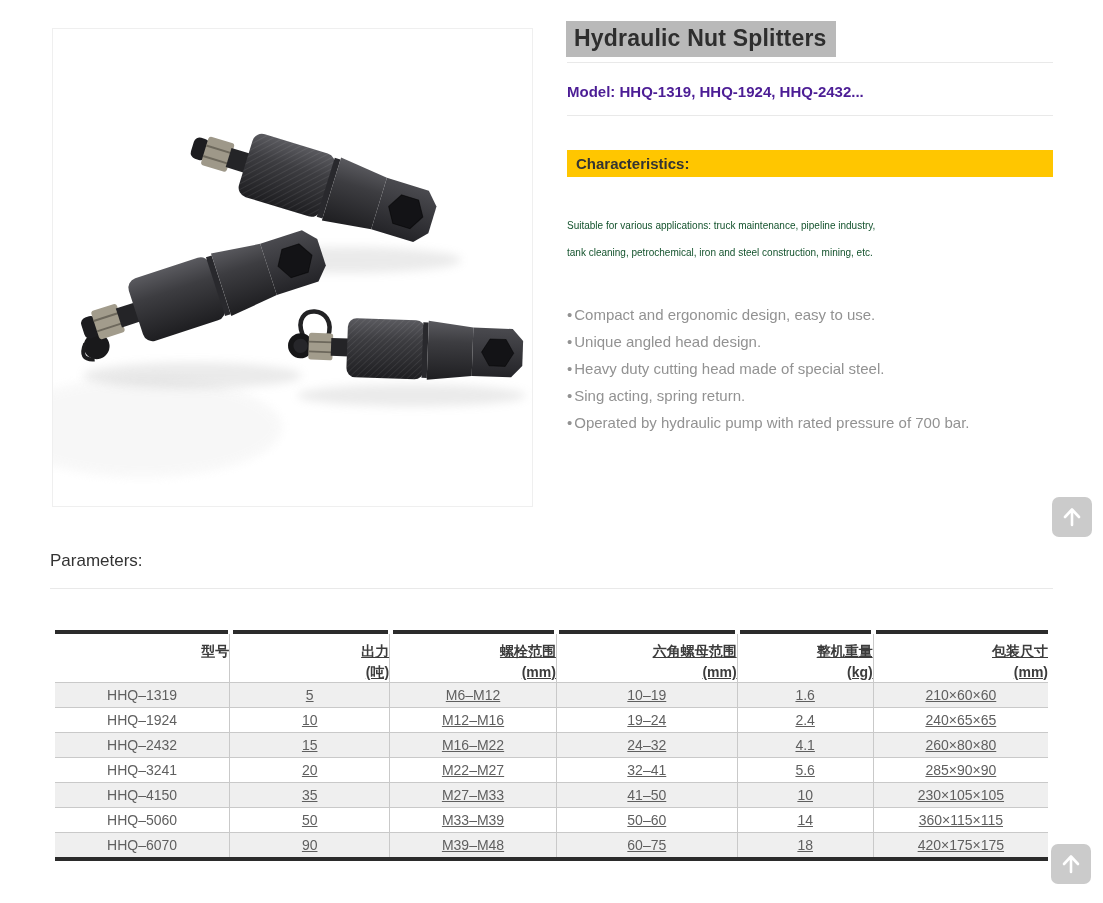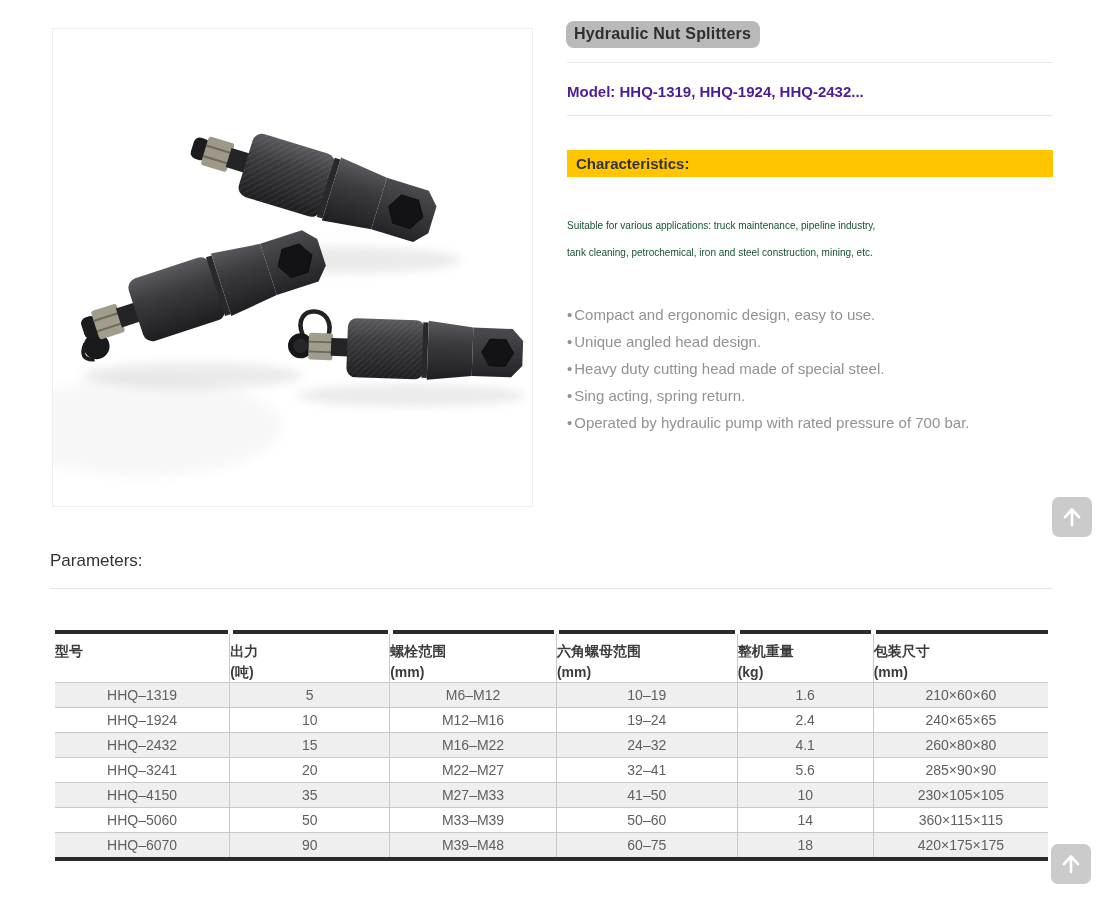--- a/index.html
+++ b/index.html
@@ -8,22 +8,22 @@
 
   .abs { position:absolute; }
 
   
   .image-box { left:52px; top:28px; width:481px; height:479px;
                border:1px solid #efefef; background:#ffffff; }
   .image-box svg { width:100%; height:100%; display:block; }
 
   
   .page-title { left:566px; top:21px; background:#b9b9b9; color:#2e2e2e;
-                font-size:16px; font-weight:bold; padding:4px 9px 5px 8px;
-                letter-spacing:0.2px;border-radius:8px; }
+                font-size:23px; font-weight:bold; padding:4px 9px 5px 8px;
+                letter-spacing:0.2px; }
   .rule { height:1px; background:#e9e9e9; }
   .rule-1 { left:567px; top:62px;  width:486px; }
   .rule-2 { left:567px; top:115px; width:486px; }
   .rule-3 { left:50px;  top:588px; width:1003px; }
 
   .model-line { left:567px; top:83px; font-size:15px; font-weight:bold; color:#4c1d95; }
 
   .char-bar { left:567px; top:150px; width:486px; height:27px; background:#ffc600;
               color:#333333; font-size:15px; font-weight:bold; line-height:27px;
               padding-left:9px; }
@@ -36,22 +36,22 @@
   .features li { line-height:27px; }
   .features li::before { content:"\2022"; margin-right:2px; font-size:15px; }
 
   .params-title { left:50px; top:551px; font-size:17px; font-weight:normal; color:#333333; }
 
   
   .table-wrap { left:55px; top:630px; width:993px; }
   table { width:100%; border-collapse:collapse; table-layout:fixed;
           border-bottom:4px solid #2b2b2b; }
   thead th { border-top:4px solid #2b2b2b; font-size:14px; font-weight:bold;
-             color:#3c3c3c; text-align:left; padding:0; }
-  th + th, td + td { border-left:1px solid #c9c9c9; }
+             color:#3c3c3c; text-align:right; padding:0; }
+  th + th, td + td { border-left:1px solid #c9c9c9;text-decoration:underline; }
   .h-name { line-height:24px; padding-top:5px; display:block; }
   .h-unit { line-height:19px; display:block; min-height:19px; font-weight:bold; }
   tbody tr { border-top:1px solid #c9c9c9; }
   tbody tr:nth-child(odd) { background:#efefef; }
   tbody td { height:24px; line-height:24px; text-align:center;
              font-size:14px; color:#5f5f5f; white-space:nowrap; }
   .notch { position:absolute; top:0; width:5px; height:4px; background:#ffffff; }
   .n1 { left:calc(17.6% - 2px); } .n2 { left:calc(33.7% - 2px); }
   .n3 { left:calc(50.5% - 2px); } .n4 { left:calc(68.7% - 2px); }
   .n5 { left:calc(82.4% - 2px); }

